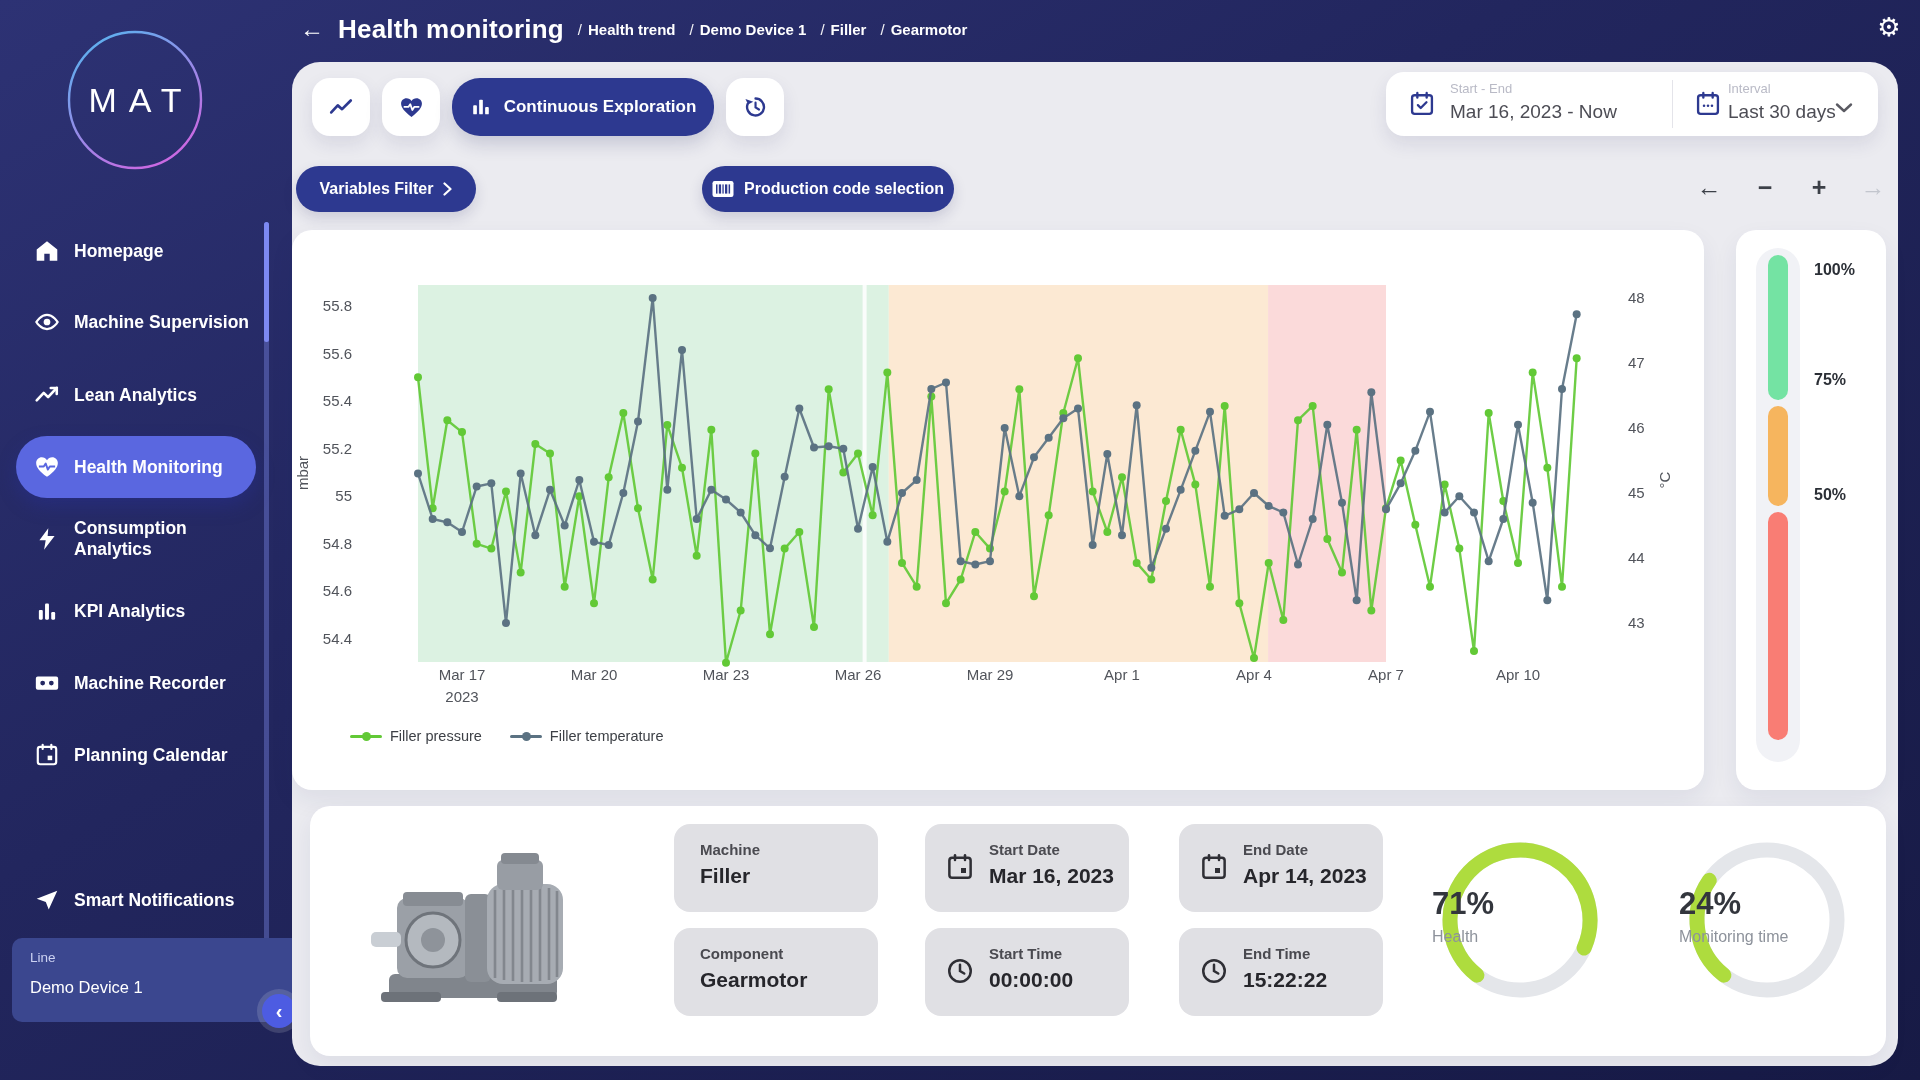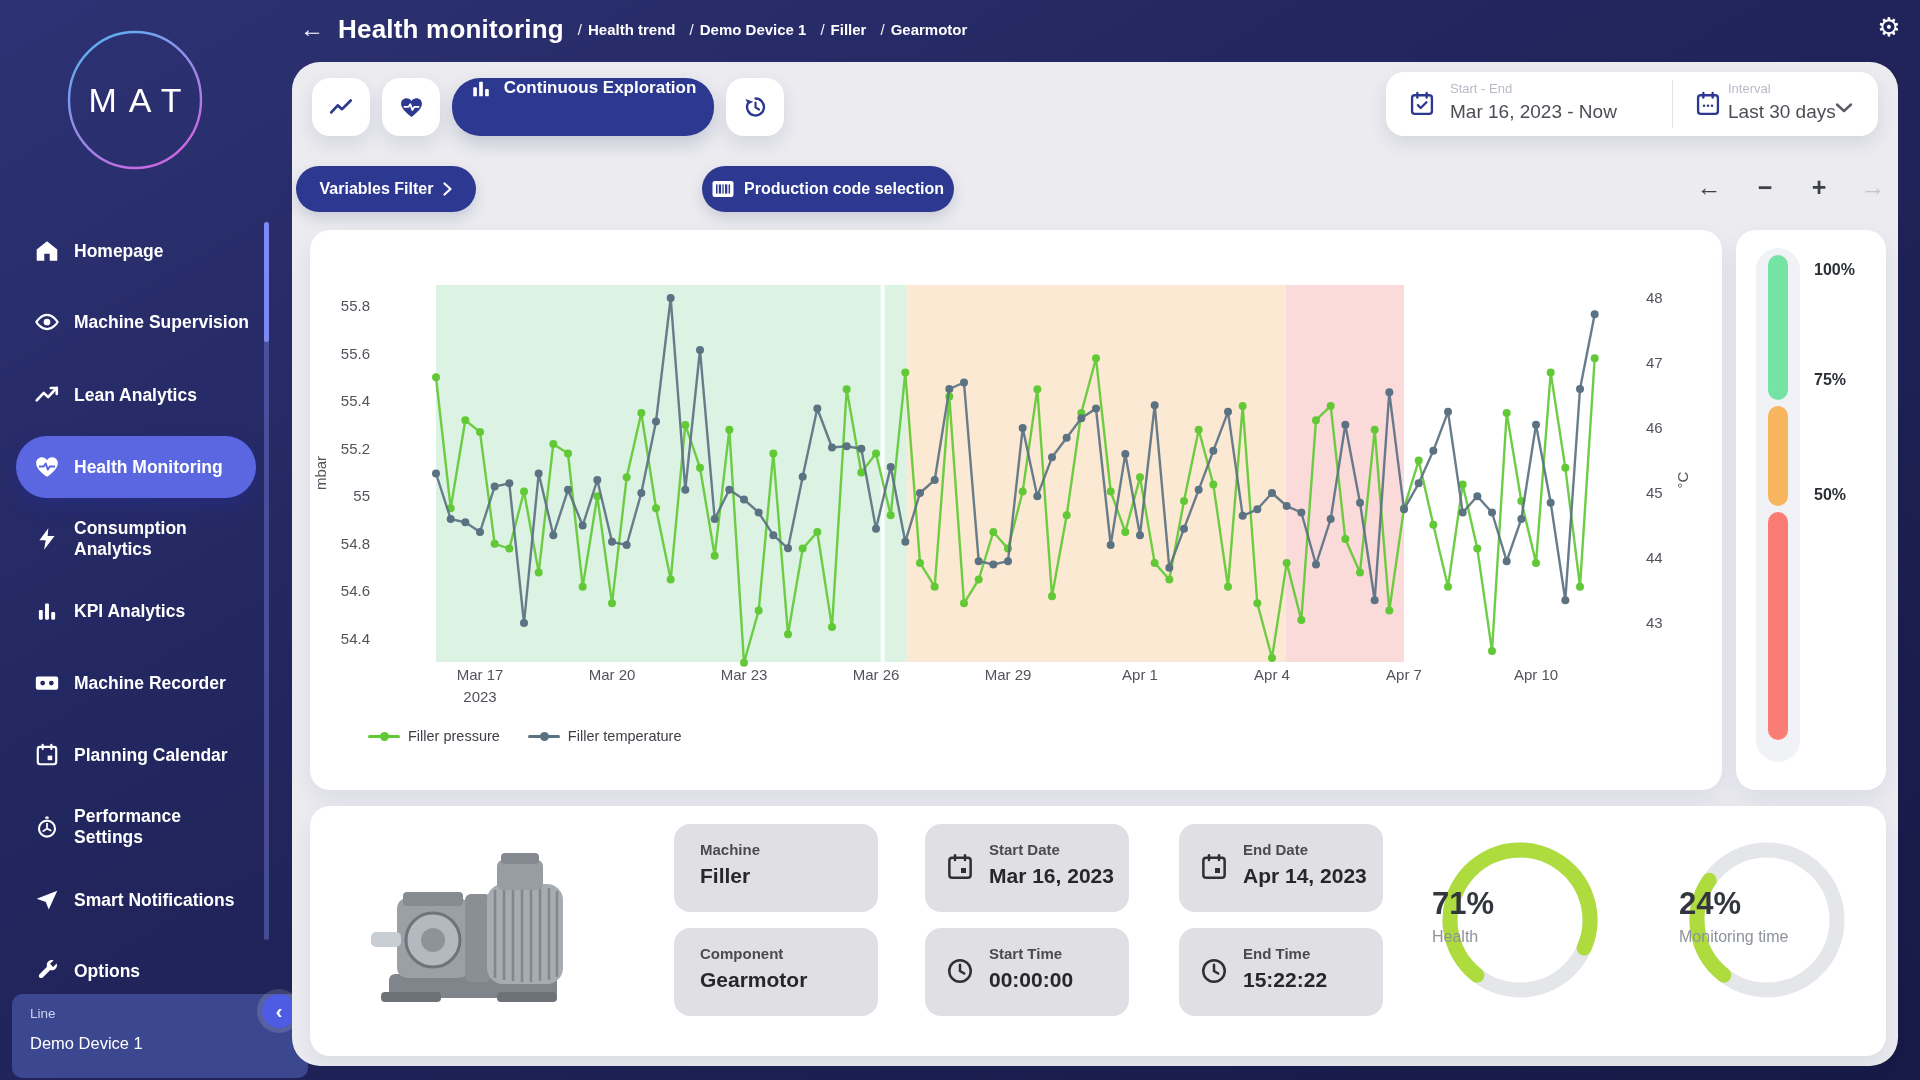--- a/index.html
+++ b/index.html
@@ -18,21 +18,21 @@
     align-items:center; cursor:pointer; color:#fff; }
   .navitem .nicon { width:26px; height:26px; margin-left:10px; flex:0 0 26px; }
   .navitem .nlabel { margin-left:14px; font-size:17.5px; font-weight:700; line-height:1.18; width:180px; }
   .navitem.active { left:16px; width:240px; height:62px; border-radius:31px; background:#5a67e0;
     box-shadow:0 8px 18px rgba(40,50,160,.35); }
   .navitem.active .nicon { margin-left:18px; }
   .sb-scroll { position:absolute; left:264px; top:222px; width:5px; height:718px;
     border-radius:3px; background:rgba(130,142,240,.38); }
   .sb-scroll .thumb { position:absolute; left:0; top:0; width:5px; height:120px;
     border-radius:3px; background:#7d89f2; }
-  .device-card { position:absolute; left:12px; top:994px; width:296px; height:84px;
+  .device-card { position:absolute; left:12px; top:938px; width:296px; height:84px;
     border-radius:10px; background:#3b478f; cursor:pointer; }
   .device-card .dlabel { position:absolute; left:18px; top:12px; font-size:13.5px; color:#ccd2f2; }
   .device-card .dvalue { position:absolute; left:18px; top:40px; font-size:16.5px; color:#fff; }
   .collapse-btn { position:absolute; left:262px; top:994px; width:34px; height:34px; border-radius:50%;
     background:#4d5ce2; color:#fff; display:flex; align-items:center; justify-content:center;
     font-size:20px; font-weight:700; cursor:pointer; box-shadow:0 0 0 5px rgba(255,255,255,.14); }
 
   
   .header { position:absolute; left:300px; top:0; height:58px; display:flex; align-items:center; color:#fff; }
   .back-arrow { font-size:24px; font-weight:700; cursor:pointer; margin-right:14px; }
@@ -46,40 +46,40 @@
   
   .content { position:absolute; left:292px; top:62px; width:1606px; height:1004px;
     border-radius:28px; background:#ebebf0; }
   .card { position:absolute; background:#fff; border-radius:20px;
     box-shadow:0 10px 24px rgba(35,40,95,.07); }
 
   .btn-sq { position:absolute; width:58px; height:58px; border-radius:18px; background:#fff;
     display:flex; align-items:center; justify-content:center; cursor:pointer;
     box-shadow:0 8px 18px rgba(35,40,95,.10); }
   .pill-active { position:absolute; left:160px; top:16px; width:262px; height:58px; border-radius:28px;
-    background:#2d3990; color:#fff; display:flex; justify-content:center; gap:12px;
+    background:#2d3990; color:#fff; display:flex; align-items:center; justify-content:center; gap:12px;
     font-size:17px; font-weight:700; cursor:pointer; box-shadow:0 8px 18px rgba(35,40,95,.18); }
 
   .date-card { position:absolute; left:1094px; top:10px; width:492px; height:64px; border-radius:18px;
     background:#fff; box-shadow:0 8px 18px rgba(35,40,95,.10); }
   .dc-sec { position:absolute; top:0; height:64px; cursor:pointer; }
   .dc-icon { position:absolute; top:18px; width:28px; height:28px; }
   .dc-label { position:absolute; top:9px; font-size:13px; color:#b9bac6; }
   .dc-value { position:absolute; top:29px; font-size:19px; color:#4d4d55; }
   .dc-div { position:absolute; left:286px; top:8px; width:1px; height:48px; background:#e4e4ea; }
 
   .fpill { position:absolute; top:0; height:46px; border-radius:23px; background:#2d3990; color:#fff;
     display:flex; align-items:center; justify-content:center; gap:10px; font-size:16px; font-weight:700;
     cursor:pointer; box-shadow:0 6px 14px rgba(35,40,95,.16); }
   .zctrl { position:absolute; top:2px; width:38px; height:38px; display:flex; align-items:center;
     justify-content:center; font-size:25px; font-weight:700; color:#3c4048; cursor:pointer; }
   .zctrl.disabled { color:#c3c6ce; }
 
   
-  .chart-card { left:18px; top:168px; width:1412px; height:560px; }
+  .chart-card { left:0; top:168px; width:1412px; height:560px; }
   .chart-card svg { position:absolute; left:0; top:0; }
   svg text { font-family:"Liberation Sans", sans-serif; }
   .legend { position:absolute; left:58px; top:498px; display:flex; gap:28px; align-items:center; }
   .leg-item { display:flex; align-items:center; gap:8px; cursor:pointer; }
   .leg-mark { position:relative; width:32px; height:3px; border-radius:2px; }
   .leg-mark::after { content:""; position:absolute; left:12px; top:-3px; width:9px; height:9px;
     border-radius:50%; background:inherit; }
   .leg-text { font-size:14.5px; color:#3d4046; }
 
   
@@ -169,30 +169,20 @@
       <div class="nlabel">Machine Recorder</div>
     </div>
     <div class="navitem" style="top:727px">
       <svg class="nicon" viewBox="0 0 24 24">
           <rect x="3.5" y="4.5" width="17" height="16" rx="2.2" fill="none" stroke="#fff" stroke-width="2"></rect>
           <line x1="8" y1="2.6" x2="8" y2="6.4" stroke="#fff" stroke-width="2" stroke-linecap="round"></line>
           <line x1="16" y1="2.6" x2="16" y2="6.4" stroke="#fff" stroke-width="2" stroke-linecap="round"></line>
           <rect x="12.6" y="12.6" width="4.2" height="4.2" fill="#fff"></rect>
         </svg>
       <div class="nlabel">Planning Calendar</div>
-    </div>
-    <div class="navitem" style="top:799px">
-      <svg class="nicon" viewBox="0 0 24 24">
-          <circle cx="12" cy="13.5" r="7.4" fill="none" stroke="#fff" stroke-width="1.9"></circle>
-          <rect x="10.4" y="2.4" width="3.2" height="2" rx="0.8" fill="#fff"></rect>
-          <line x1="12" y1="13.5" x2="12" y2="8.4" stroke="#fff" stroke-width="1.6"></line>
-          <line x1="12" y1="13.5" x2="16" y2="15.5" stroke="#fff" stroke-width="1.6"></line>
-          <line x1="12" y1="13.5" x2="8" y2="16.2" stroke="#fff" stroke-width="1.6"></line>
-        </svg>
-      <div class="nlabel">Performance Settings</div>
     </div>
     <div class="navitem" style="top:872px">
       <svg class="nicon" viewBox="0 0 24 24">
           <path d="M2.5 10.8 L21.5 3.4 L13.6 20.8 L10.9 13.9 Z" fill="#fff"></path>
         </svg>
       <div class="nlabel">Smart Notifications</div>
     </div>
     <div class="navitem" style="top:943px">
       <svg class="nicon" viewBox="0 0 24 24">
           <path d="M21.2 6.6 C21.2 9.2 19.1 11.3 16.5 11.3 C16 11.3 15.5 11.2 15 11 L8.1 17.9 C7.3 18.7 5.9 18.7 5.1 17.9 C4.3 17.1 4.3 15.7 5.1 14.9 L12 8 C11.8 7.5 11.8 7.1 11.8 6.6 C11.8 4 13.9 1.9 16.5 1.9 C17 1.9 17.5 2 18 2.2 L14.8 5.4 L17.7 8.3 L20.9 5.1 C21.1 5.6 21.2 6.1 21.2 6.6 Z" fill="#fff"></path>

